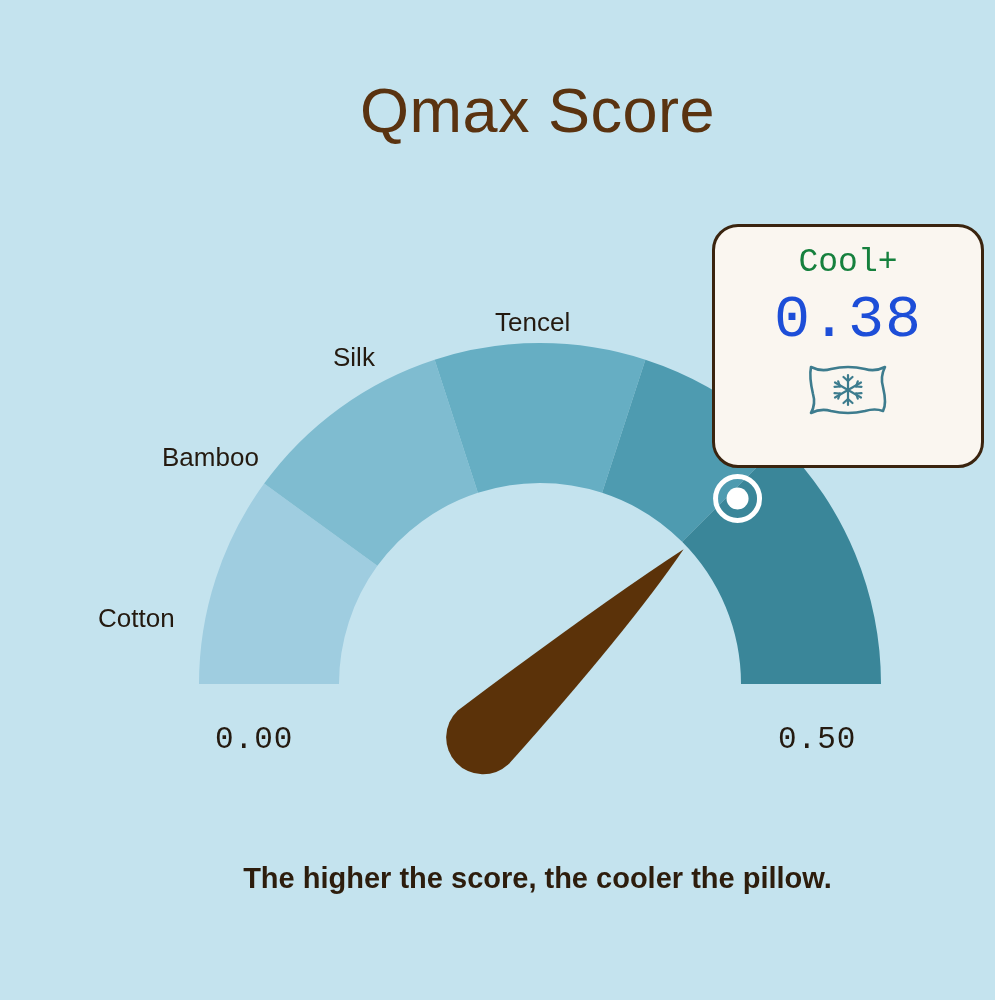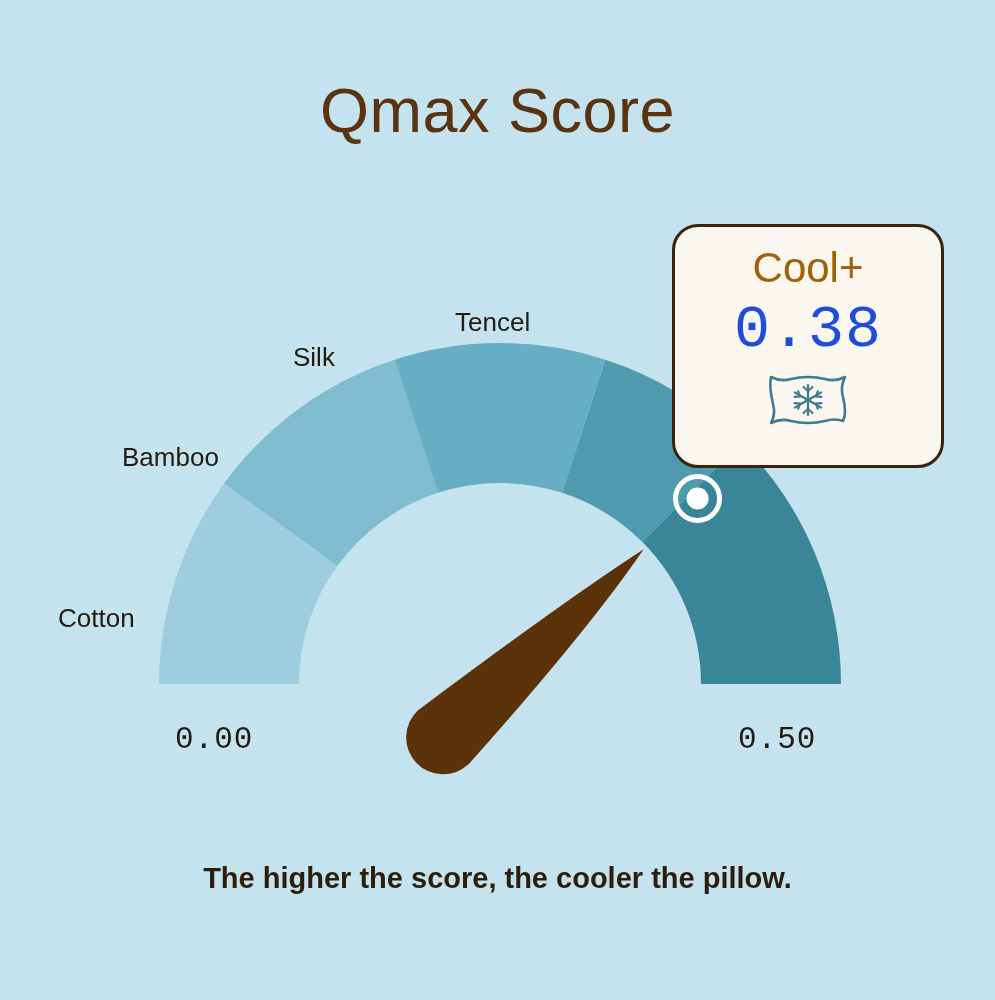--- a/index.html
+++ b/index.html
@@ -12,20 +12,21 @@
     background: #c4e3ee;
     font-family: "Liberation Sans", sans-serif;
     overflow: hidden;
     position: relative;
   }
 
   #stage {
     position: relative;
     width: 894px;
     height: 1000px;
+    margin-left: 40px;
   }
 
   
   .title {
     position: absolute;
     left: 0;
     top: 74px;
     width: 995px;
     text-align: center;
     font-size: 63px;
@@ -82,23 +83,23 @@
     border-radius: 26px;
     box-sizing: border-box;
     display: flex;
     flex-direction: column;
     align-items: center;
     justify-content: flex-start;
     padding-top: 18px;
     z-index: 5;
   }
   .callout-label {
-    font-size: 42px;
-    color: #a16207;
-    font-family: Liberation Sans, sans-serif;
+    font-size: 33px;
+    color: #15803d;
+    font-family: Liberation Mono, monospace;
     line-height: 1.1;
   }
   .callout-value {
     font-size: 60px;
     color: #1d4ed8;
     font-family: "Liberation Mono", "DejaVu Sans Mono", monospace;
     letter-spacing: 1px;
     margin-top: 6px;
     line-height: 1.1;
   }

